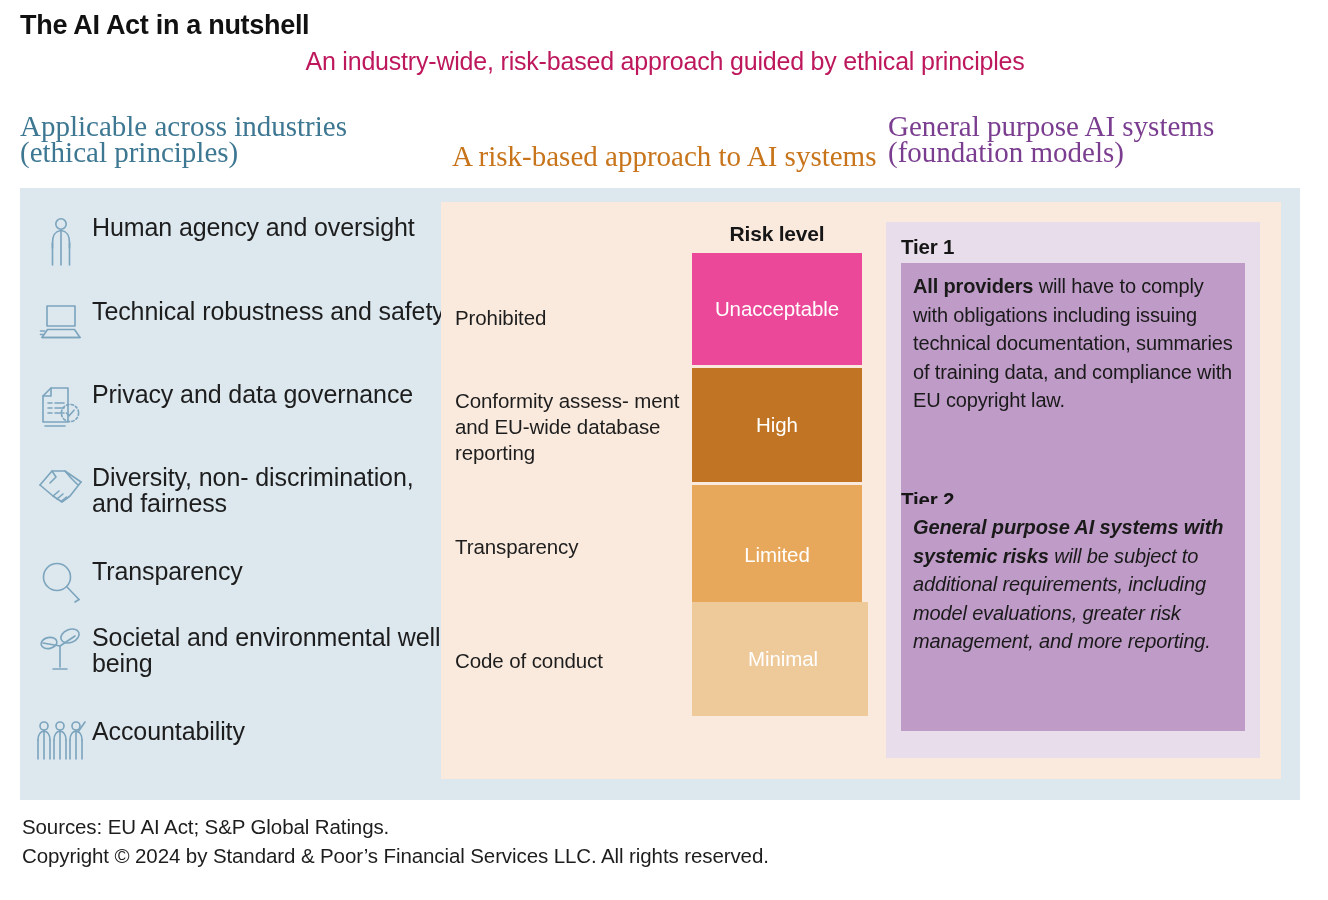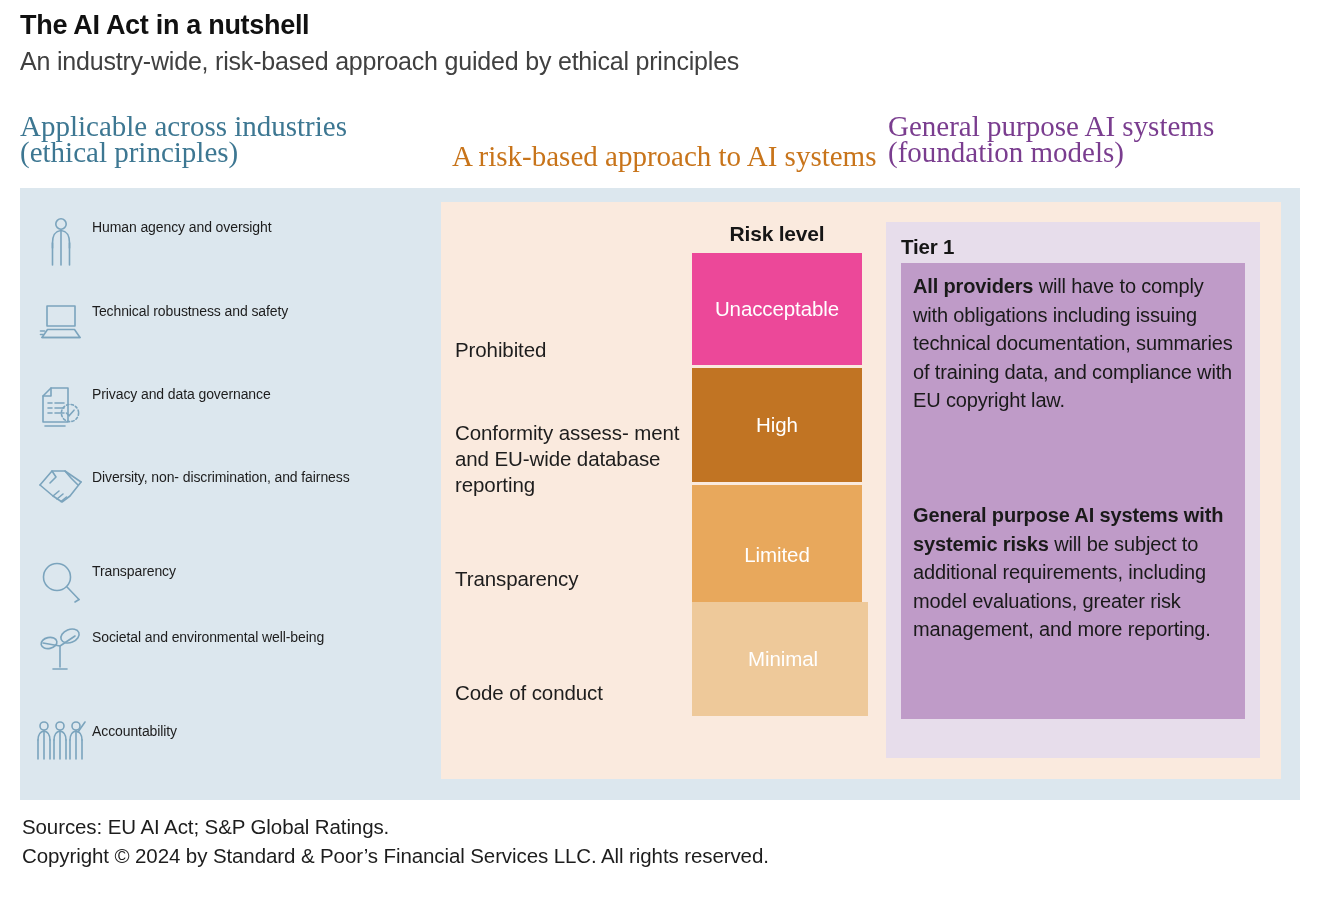--- a/index.html
+++ b/index.html
@@ -23,23 +23,24 @@
     font-weight: bold;
     letter-spacing: -0.3px;
     line-height: 34px;
     color: #111111;
     margin: 0;
   }
   #subtitle {
     font-size: 25px;
     font-weight: normal;
     line-height: 32px;
-    color: #404040;
+    color: #be185d;
     margin: 3px 0 11px 0;
     letter-spacing: -0.2px;
+    text-align: center;
   }
 
   
   .col-caption {
     position: absolute;
     font-family: "Liberation Serif", serif;
     font-size: 29px;
     line-height: 26px;
     white-space: pre-line;
   }
@@ -69,21 +70,21 @@
     align-items: flex-start;
   }
   .principle .pic {
     width: 62px;
     flex: 0 0 62px;
     display: flex;
     justify-content: center;
     padding-top: 2px;
   }
   .principle .lbl {
-    font-size: 14px;
+    font-size: 25px;
     line-height: 26px;
     color: #1d1d1d;
     letter-spacing: -0.1px;
     padding-top: 1px;
   }
   .ic { display:block; }
   .ic * { stroke: #7ba4bd; stroke-width: 1.6; fill: none;
           stroke-linecap: round; stroke-linejoin: round; }
 
   
@@ -104,21 +105,20 @@
     letter-spacing: -0.2px;
   }
   .risk-row-label {
     position: absolute;
     left: 455px;
     width: 235px;
     font-size: 20.5px;
     line-height: 26px;
     color: #1d1d1d;
     letter-spacing: -0.1px;
-    margin-top: 32px;
   }
   .risk-bar {
     position: absolute;
     left: 692px;
     width: 170px;
     display: flex;
     align-items: center;
     justify-content: center;
     color: #ffffff;
     font-size: 20.5px;
@@ -305,20 +305,20 @@
 <div class="risk-bar" id="bar-3" style="top: 602px; height: 114px; background: rgb(238, 201, 154); padding-left: 6px;">Minimal</div>
 
 <div id="purple-panel" style="background: rgb(231, 221, 235);"></div>
 
 <div class="tier-heading" style="top:235px">Tier 1</div>
 <div class="tier-box" id="tier-1-box" style="top: 263px; height: 280px; background: rgb(191, 155, 200);">
   <b>All providers</b><span> will have to comply with obligations including issuing technical documentation, summaries of training data, and compliance with EU copyright law.</span>
 </div>
 
 <div class="tier-heading" style="top:488px">Tier 2</div>
-<div class="tier-box" id="tier-2-box" style="top: 492px; height: 227px; background: rgb(191, 155, 200);">
+<div class="tier-box" id="tier-2-box" style="top: 504px; height: 227px; background: rgb(191, 155, 200); font-style: italic;">
   <b>General purpose AI systems with systemic risks</b><span> will be subject to additional requirements, including model evaluations, greater risk management, and more reporting.</span>
 </div>
 
 <div id="footer">
   <div>Sources: EU AI Act; S&amp;P Global Ratings.</div>
   <div>Copyright © 2024 by Standard &amp; Poor’s Financial Services LLC. All rights reserved.</div>
 </div>
 
 </body></html>

